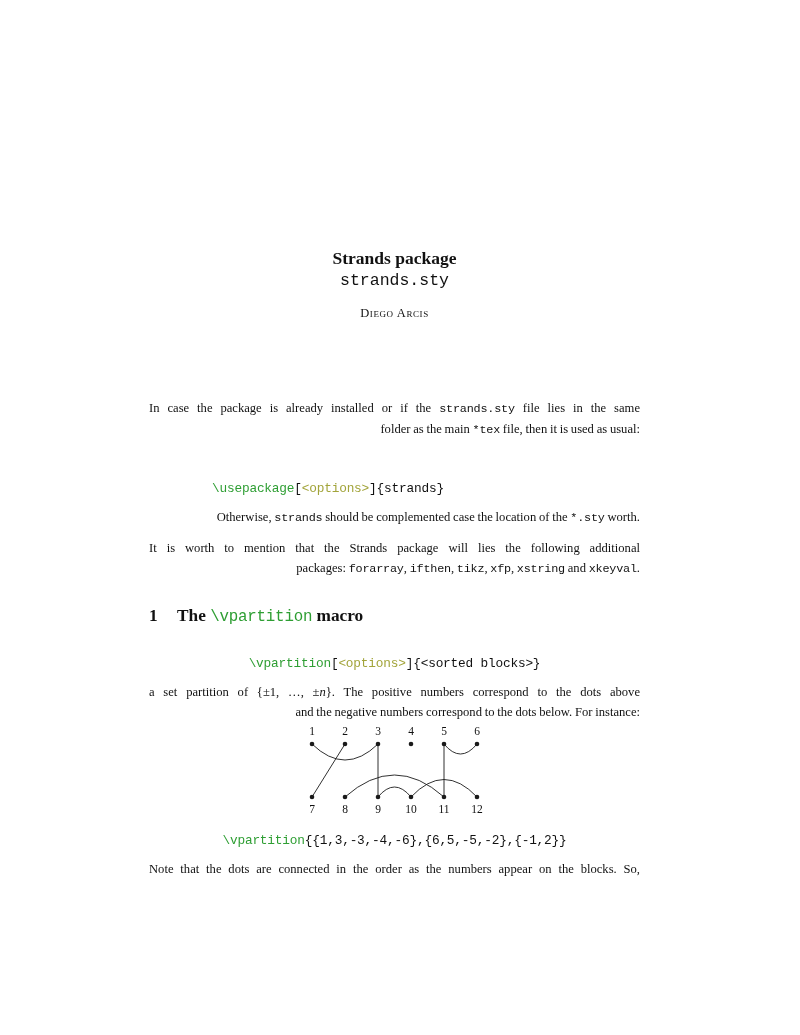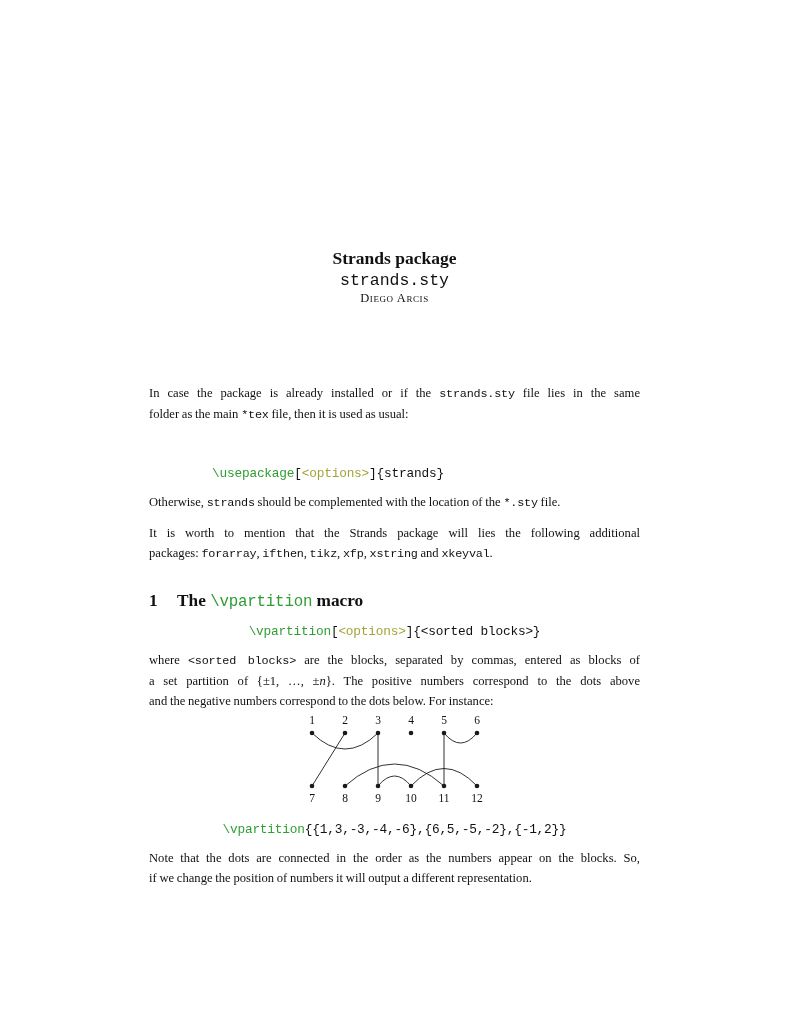--- a/index.html
+++ b/index.html
@@ -22,40 +22,40 @@
   }
   .titleblock { padding-top: 249px; text-align: center; }
   .title {
     font-size: 17.5px; font-weight: bold; line-height: 19px;
   }
   .subtitle {
     font-family: "Liberation Mono", monospace;
     font-size: 16.5px; line-height: 20px; margin-top: 3px;
   }
   .author {
-    font-size: 12.5px; margin-top: 0;
+    font-size: 12.5px; margin-top: 15px;
     font-variant: small-caps; letter-spacing: 0.6px;
   }
   .p {
     font-size: 12.6px; line-height: 20px;
     margin-top: 10px; word-spacing: -0.4px;
   }
   .p.first { margin-top: 77px; }
-  .ln { min-height: 20px; }
+  .ln { min-height: 20px; text-align: right; }
   .jl { text-align: justify; text-align-last: justify; }
   .code {
     font-family: "Liberation Mono", monospace;
     font-size: 12.8px; line-height: 17px;
     margin: 9px 0;
     white-space: pre;
   }
   .code.indent { padding-left: 63px; margin-top: 40px; }
   .code.center { text-align: center; }
   .heading {
-    margin-top: 27px; margin-bottom: 11px;
+    margin-top: 27px; margin-bottom: 28px;
     font-size: 17.3px; font-weight: bold; line-height: 20px;
   }
   .heading .num { display: inline-block; width: 28px; font-weight: bold; }
   .s-rm { font-family: "Liberation Serif", serif; }
   .s-it { font-family: "Liberation Serif", serif; font-style: italic; }
   .s-tt, .s-ttg, .s-tto {
     font-family: "Liberation Mono", monospace;
     letter-spacing: -0.2px;
   }
   .p .s-tt, .p .s-ttg, .p .s-tto { font-size: 11.8px; }
@@ -83,30 +83,29 @@
       <div class="subtitle">strands.sty</div>
       <div class="author">Diego Arcis</div>
     </div>
     <div>
         <div class="p first">
           <div class="ln jl"><span class="s-rm">In case the package is already installed or if the </span><span class="s-tt">strands.sty</span><span class="s-rm"> file lies in the same</span></div>
           <div class="ln"><span class="s-rm">folder as the main </span><span class="s-tt">*tex</span><span class="s-rm"> file, then it is used as usual:</span></div>
         </div>
         <div class="code indent"><span class="s-ttg">\usepackage</span><span class="s-tt">[</span><span class="s-tto">&lt;options&gt;</span><span class="s-tt">]{strands}</span></div>
         <div class="p">
-          <div class="ln"><span class="s-rm">Otherwise, </span><span class="s-tt">strands</span><span class="s-rm"> should be complemented with the location of the </span><span class="s-tt">*.sty</span><span class="s-rm"> file.</span></div>
+          <div class="ln"><span class="s-rm">Otherwise, </span><span class="s-tt">strands</span><span class="s-rm"> should be complemented case the location of the </span><span class="s-tt">*.sty</span><span class="s-rm"> worth.</span></div>
         </div>
         <div class="p">
           <div class="ln jl"><span class="s-rm">It is worth to mention that the Strands package will lies the following additional</span></div>
           <div class="ln"><span class="s-rm">packages: </span><span class="s-tt">forarray</span><span class="s-rm">, </span><span class="s-tt">ifthen</span><span class="s-rm">, </span><span class="s-tt">tikz</span><span class="s-rm">, </span><span class="s-tt">xfp</span><span class="s-rm">, </span><span class="s-tt">xstring</span><span class="s-rm"> and </span><span class="s-tt">xkeyval</span><span class="s-rm">.</span></div>
         </div>
         <div class="heading"><span class="num">1</span><span class="s-hb">The </span><span class="s-httg">\vpartition</span><span class="s-hb"> macro</span></div>
         <div class="code center"><span class="s-ttg">\vpartition</span><span class="s-tt">[</span><span class="s-tto">&lt;options&gt;</span><span class="s-tt">]{&lt;sorted blocks&gt;}</span></div>
         <div class="p">
-          <div class="ln jl"><span class="s-rm">where </span><span class="s-tt">&lt;sorted blocks&gt;</span><span class="s-rm"> are the blocks, separated by commas, entered as blocks of</span></div>
           <div class="ln jl"><span class="s-rm">a set partition of {±1, …, ±</span><span class="s-it">n</span><span class="s-rm">}. The positive numbers correspond to the dots above</span></div>
           <div class="ln"><span class="s-rm">and the negative numbers correspond to the dots below. For instance:</span></div>
         </div>
         <div class="diagram-wrap"><svg width="227" height="97" viewBox="0 0 227 97">
             <path d="M 31 22 Q 64 54 97 22" fill="none" stroke="#1a1a1a" stroke-width="0.9"></path>
             <path d="M 64 22 L 31 75" fill="none" stroke="#1a1a1a" stroke-width="0.9"></path>
             <path d="M 97 22 L 97 75" fill="none" stroke="#1a1a1a" stroke-width="0.9"></path>
             <path d="M 163 22 Q 179.5 42 196 22" fill="none" stroke="#1a1a1a" stroke-width="0.9"></path>
             <path d="M 163 22 L 163 75" fill="none" stroke="#1a1a1a" stroke-width="0.9"></path>
             <path d="M 64 75 Q 113.5 31 163 75" fill="none" stroke="#1a1a1a" stroke-width="0.9"></path>
@@ -133,17 +132,16 @@
             <circle cx="130" cy="75" r="2.3" fill="#1a1a1a"></circle>
             <text x="130" y="91" text-anchor="middle" class="dlabel">10</text>
             <circle cx="163" cy="75" r="2.3" fill="#1a1a1a"></circle>
             <text x="163" y="91" text-anchor="middle" class="dlabel">11</text>
             <circle cx="196" cy="75" r="2.3" fill="#1a1a1a"></circle>
             <text x="196" y="91" text-anchor="middle" class="dlabel">12</text>
           </svg></div>
         <div class="code center"><span class="s-ttg">\vpartition</span><span class="s-tt">{{1,3,-3,-4,-6},{6,5,-5,-2},{-1,2}}</span></div>
         <div class="p">
           <div class="ln jl"><span class="s-rm">Note that the dots are connected in the order as the numbers appear on the blocks. So,</span></div>
-          <div class="ln"><span class="s-rm">if we change the position of numbers it will output a different representation.</span></div>
         </div>
       </div>
   </div>
 </div>
 
 </body></html>

